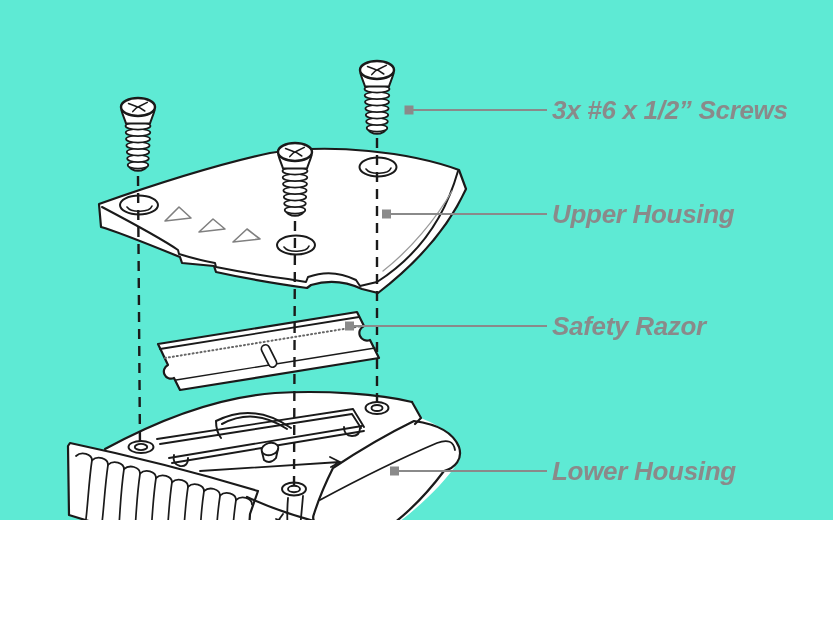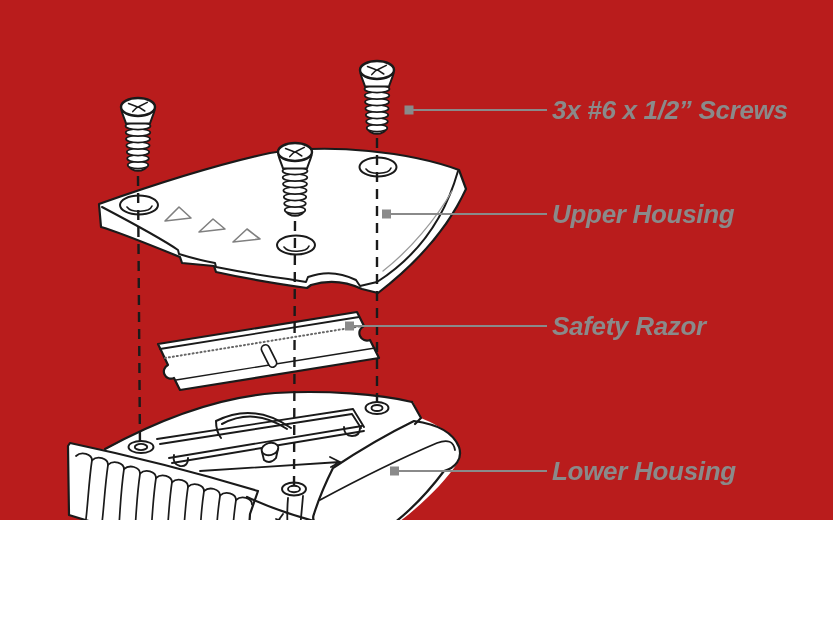--- a/index.html
+++ b/index.html
@@ -1,16 +1,16 @@
 <!DOCTYPE html>
 <html><head>
 <meta charset="utf-8">
 <style>
   html,body{margin:0;padding:0;background:#fff;}
-  .stage{position:relative;width:833px;height:520px;background:#b91c1c;overflow:hidden;
+  .stage{position:relative;width:833px;height:520px;background:#5eead4;overflow:hidden;
          font-family:"Liberation Sans",sans-serif;}
   svg{display:block;}
   .callout{font-family:"Liberation Sans",sans-serif;font-style:italic;font-weight:600;
            font-size:26px;fill:#8a8a8a;letter-spacing:-0.3px;}
 </style>
 </head>
 <body>
 
 <div class="stage">
 <svg width="833" height="625" viewBox="0 0 833 625">

